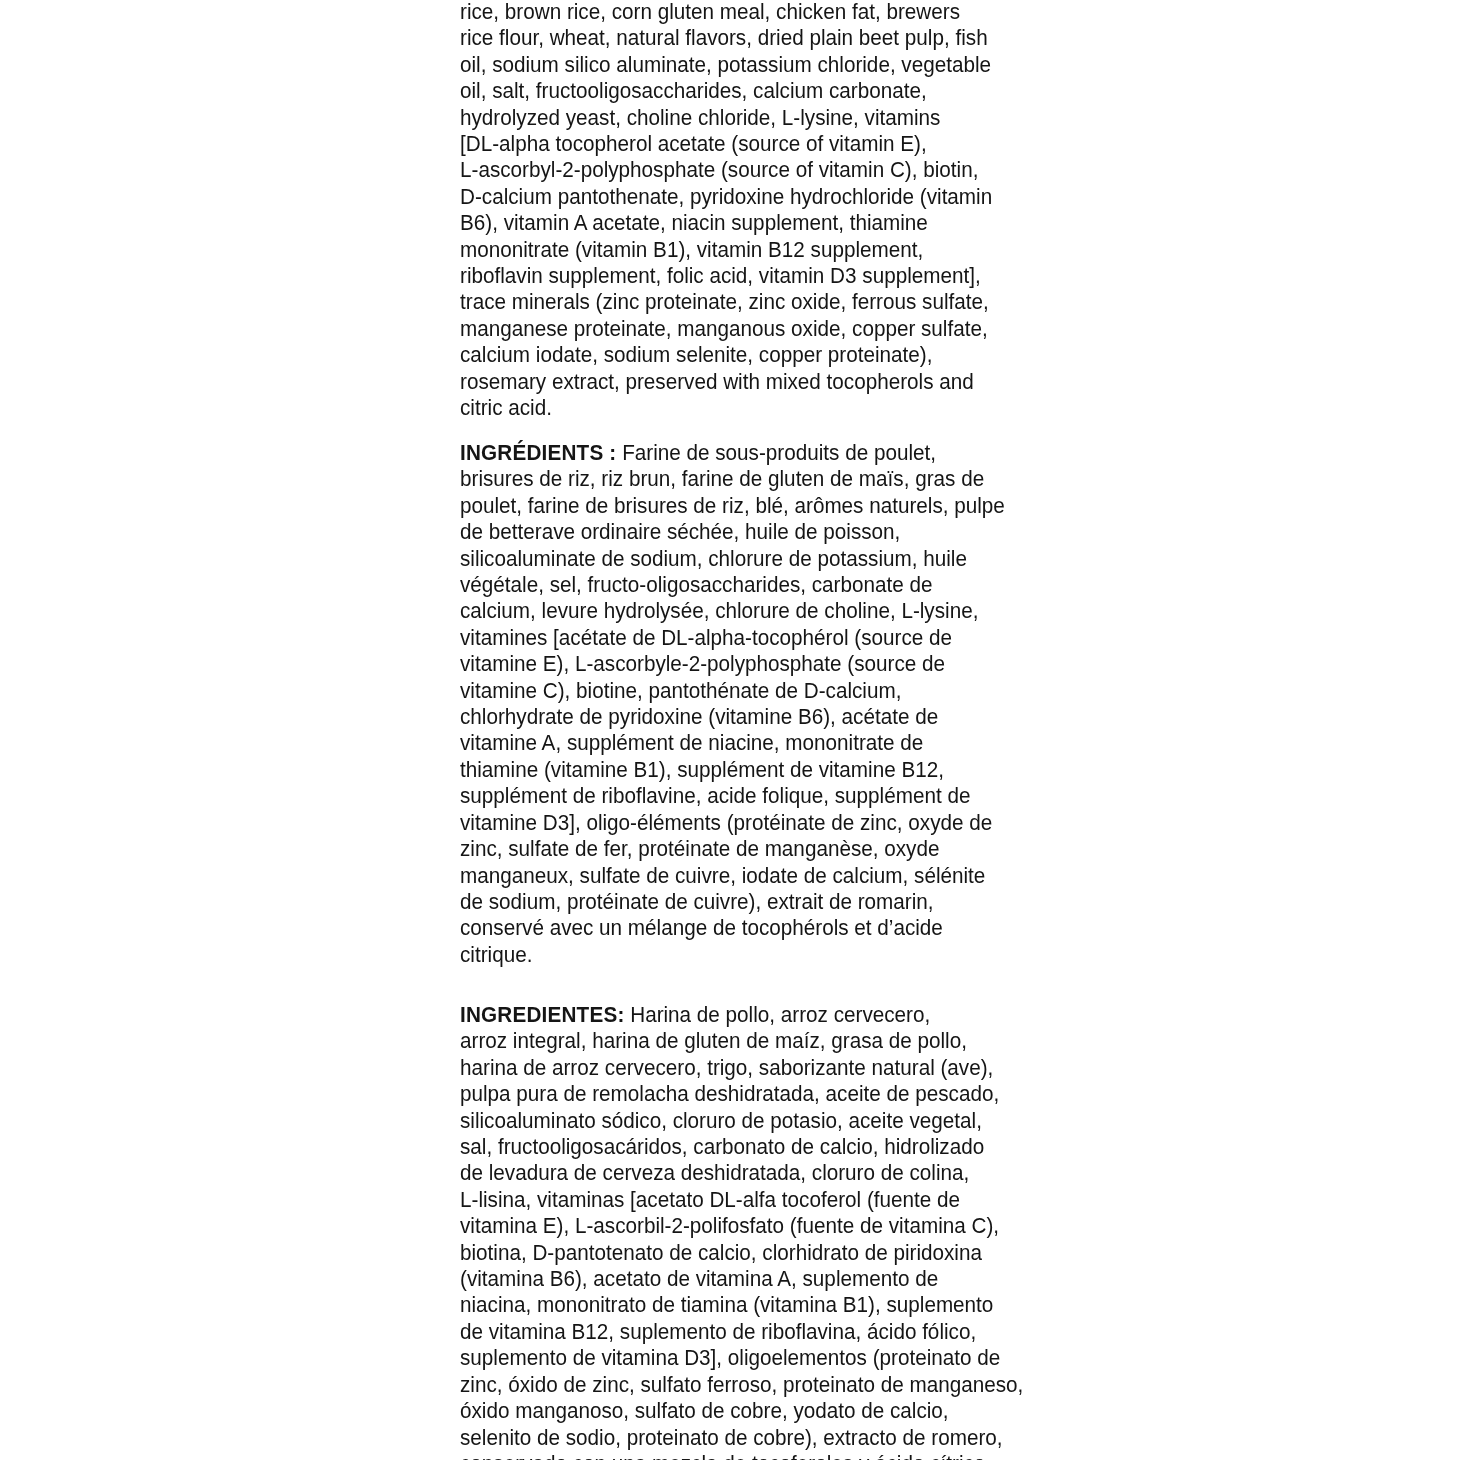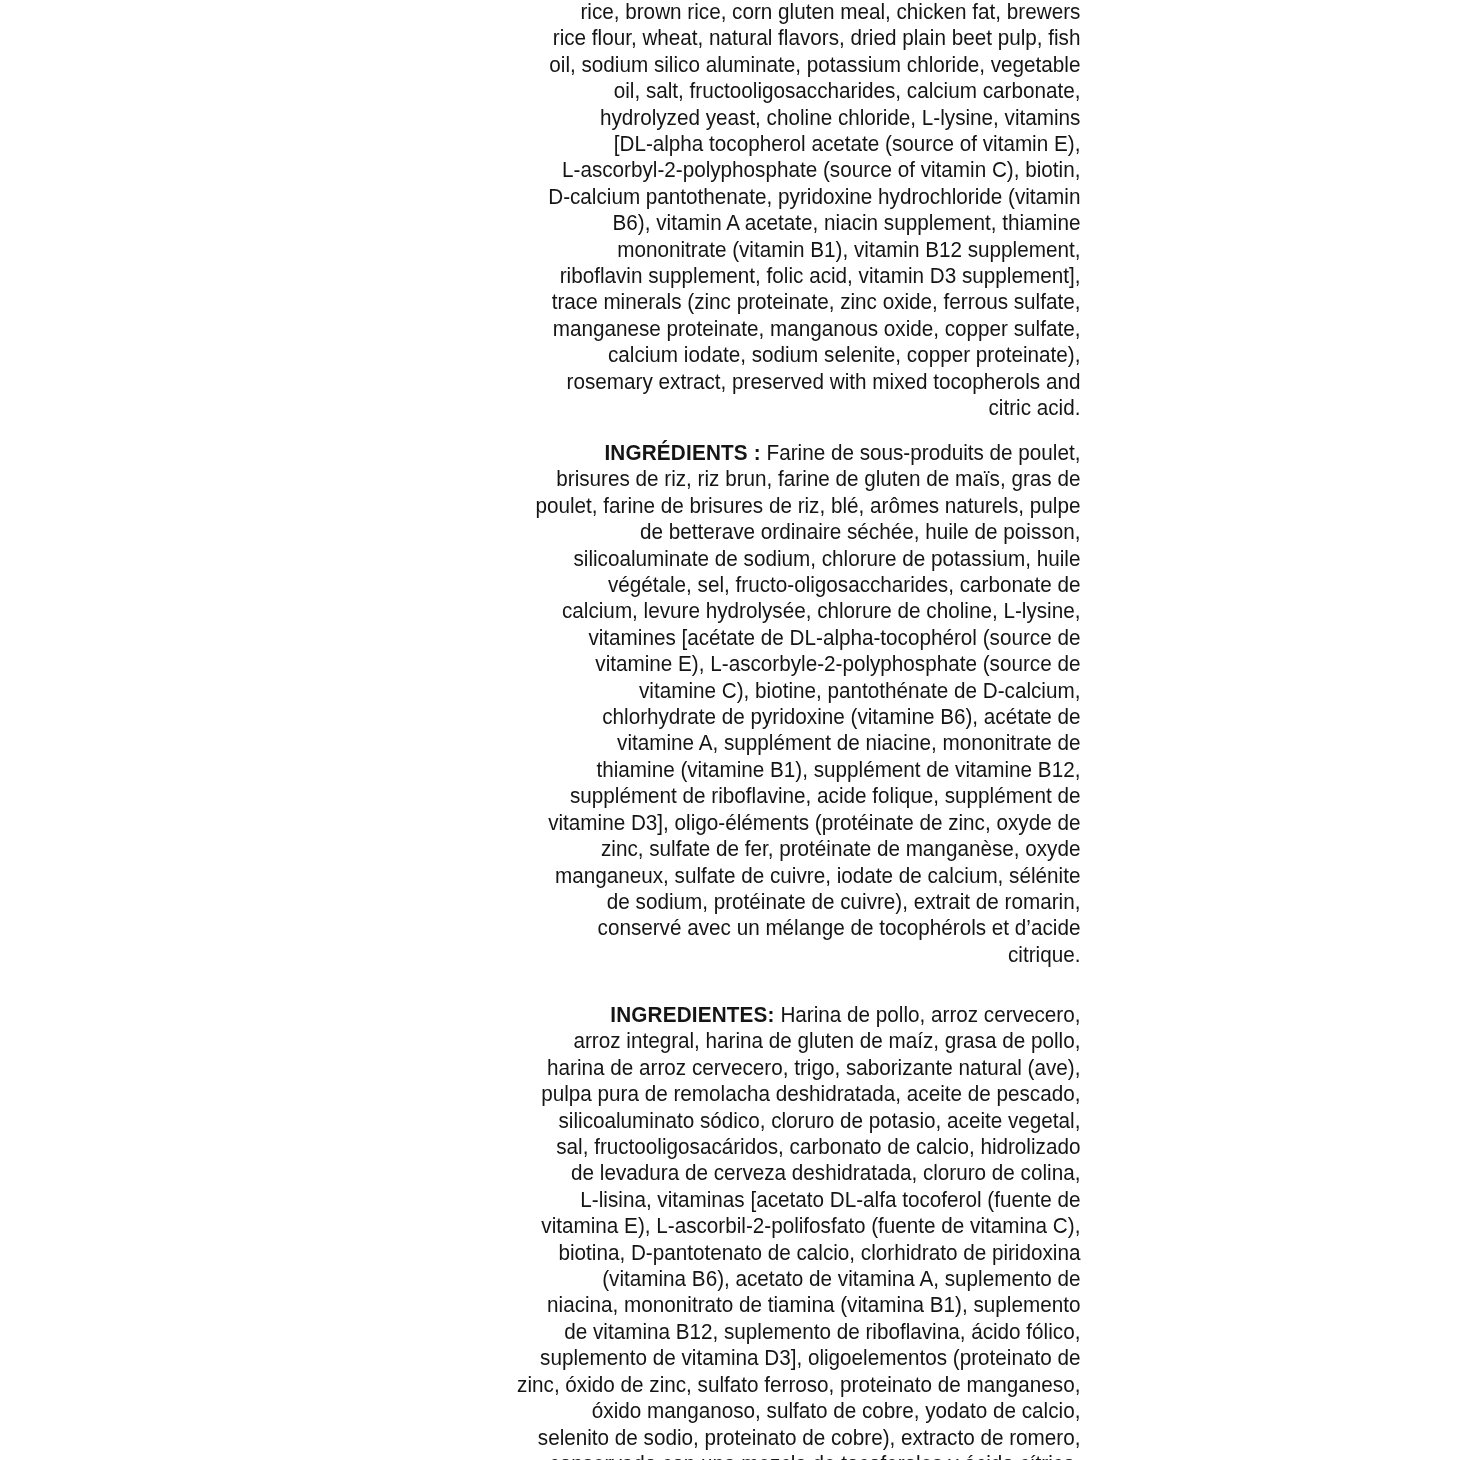--- a/index.html
+++ b/index.html
@@ -9,21 +9,20 @@
   body {
     width: 1460px;
     height: 1460px;
     background: #ffffff;
     overflow: hidden;
     position: relative;
   }
   .label {
     position: absolute;
     inset: 0;
-    text-align: right;
   }
   .sec {
     position: absolute;
     left: 460px;
     width: 660px;
     font-family: "Liberation Sans", sans-serif;
     font-weight: 400;
     font-size: 22px;
     line-height: 26.4px;
     color: #151515;

